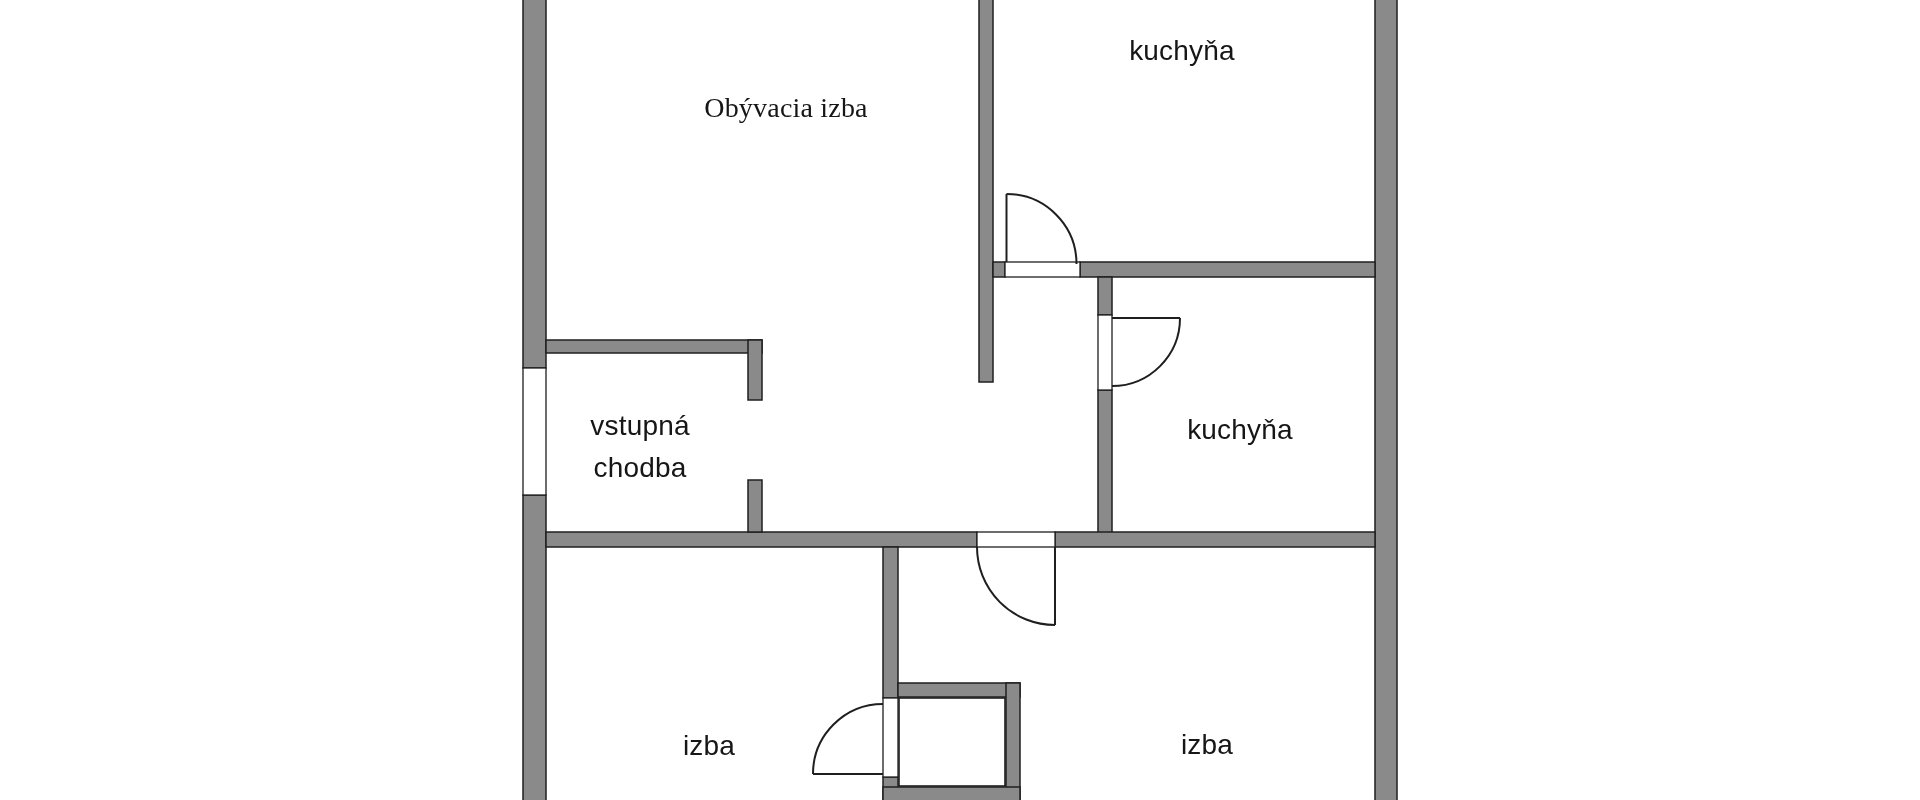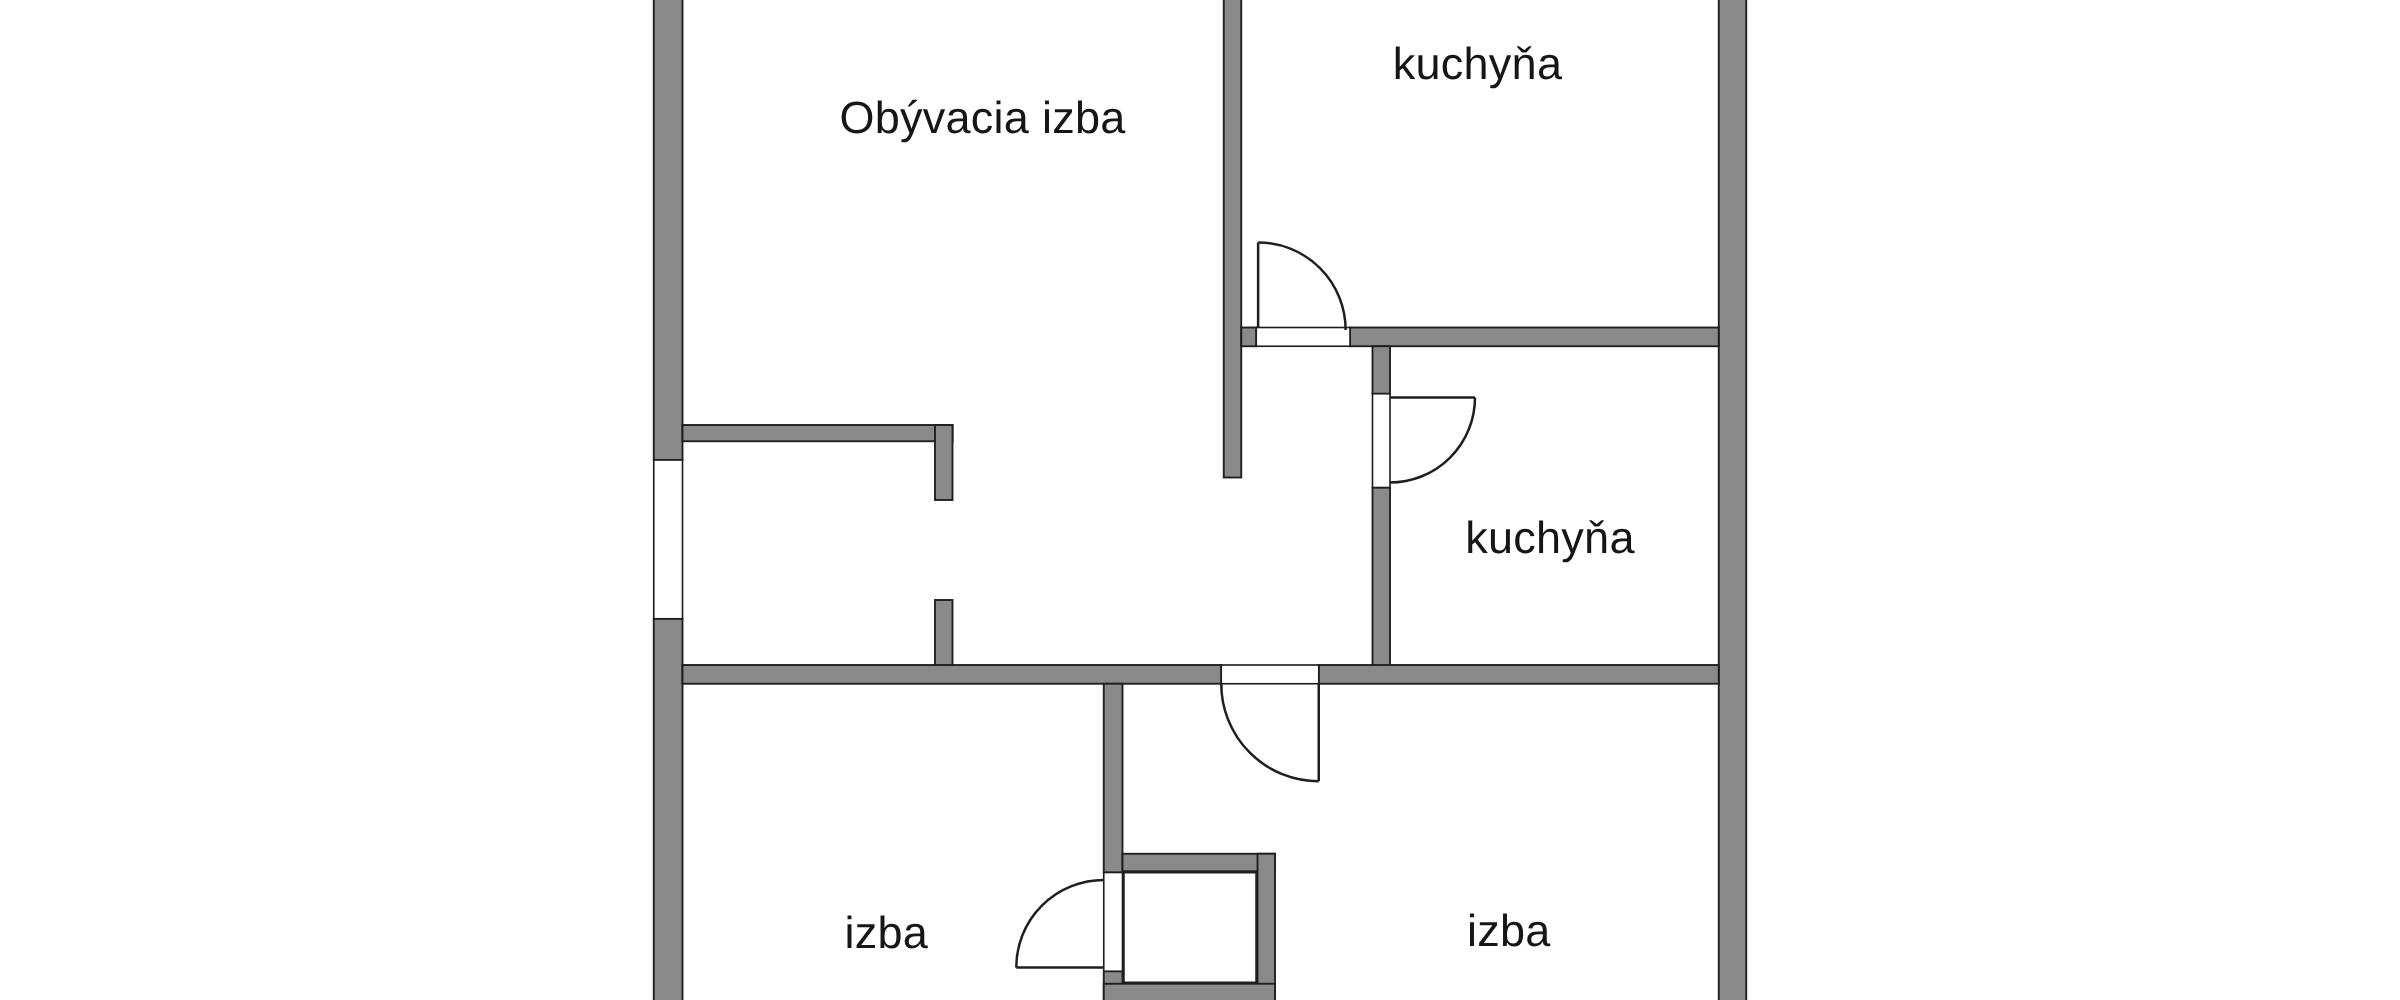--- a/index.html
+++ b/index.html
@@ -39,21 +39,21 @@
   }
   .door-line {
     fill: none;
     stroke: var(--wall-outline, #1f1f1f);
     stroke-width: 2;
   }
   .room-label {
     position: absolute;
     transform: translate(-50%, -50%);
     color: var(--text, #161616);
-    font-size: 36px;
+    font-size: 28px;
     line-height: 42px;
     white-space: nowrap;
     text-align: center;
     letter-spacing: 0.2px;
   }
 </style>
 </head>
 <body>
 
 <div class="stage">
@@ -109,24 +109,28 @@
       <path class="door-line" d="M 1180 318 A 68 68 0 0 1 1112 386"></path>
 
       <path class="door-line" d="M 1055 547 L 1055 625"></path>
       <path class="door-line" d="M 977 547 A 78 78 0 0 0 1055 625"></path>
 
       <path class="door-line" d="M 883 774 L 813 774"></path>
       <path class="door-line" d="M 813 774 A 70 70 0 0 1 883 704"></path>
     </g>
   </svg>
 
-  <div class="room-label" style="left:786px; top:94px;">Obývacia izba</div>
+  <div class="room-label" style="left:786px; top:108px;font-family:Liberation Serif, serif;">Obývacia izba</div>
 
   <div class="room-label" style="left:1182px; top:51px;">kuchyňa</div>
 
+  <div class="room-label" style="left:640px; top:447px;">
+    <div>vstupná</div>
+    <div>chodba</div>
+  </div>
 
   <div class="room-label" style="left:1240px; top:430px;">kuchyňa</div>
 
   <div class="room-label" style="left:709px; top:746px;">izba</div>
 
   <div class="room-label" style="left:1207px; top:745px;">izba</div>
 
 </div>
 
 </body></html>

